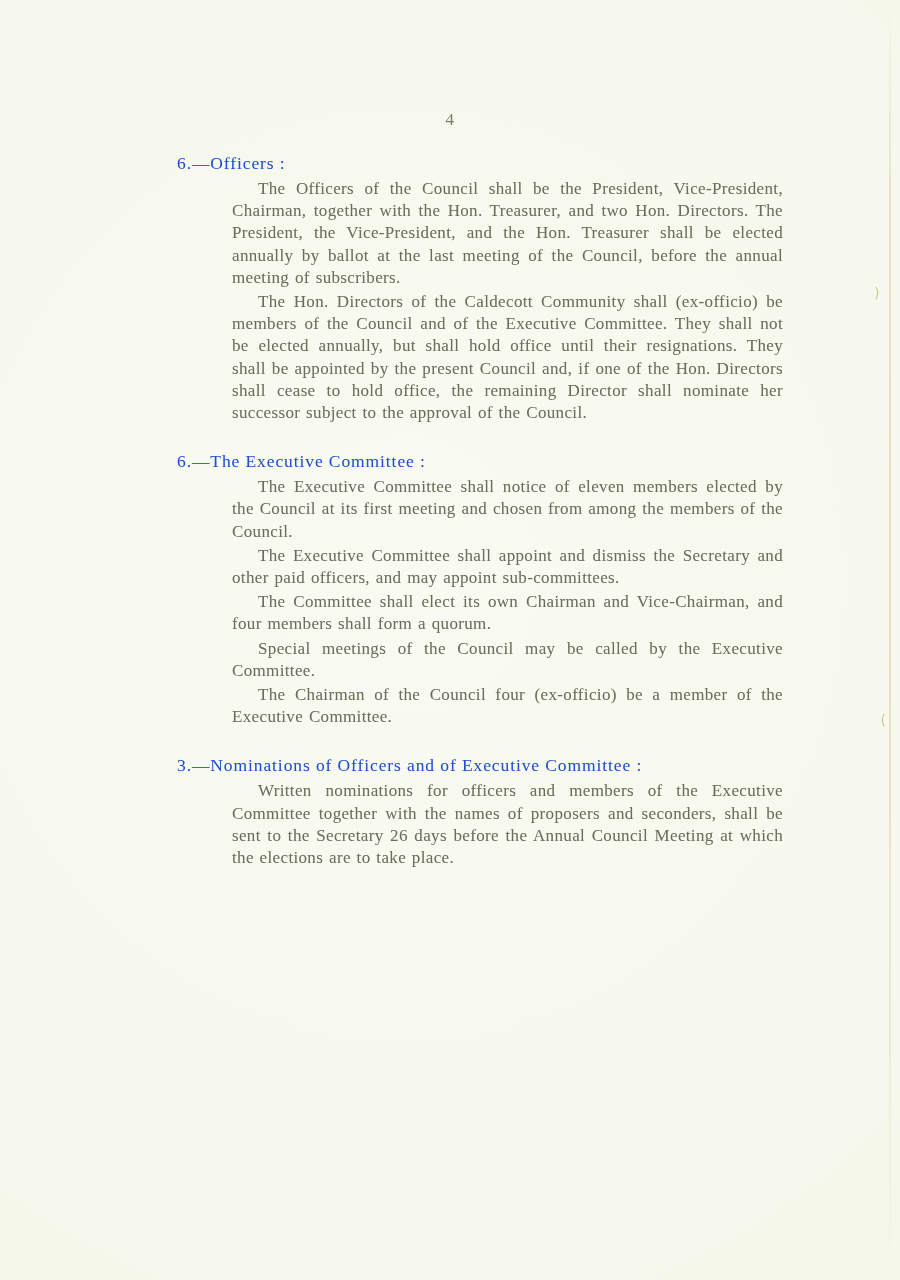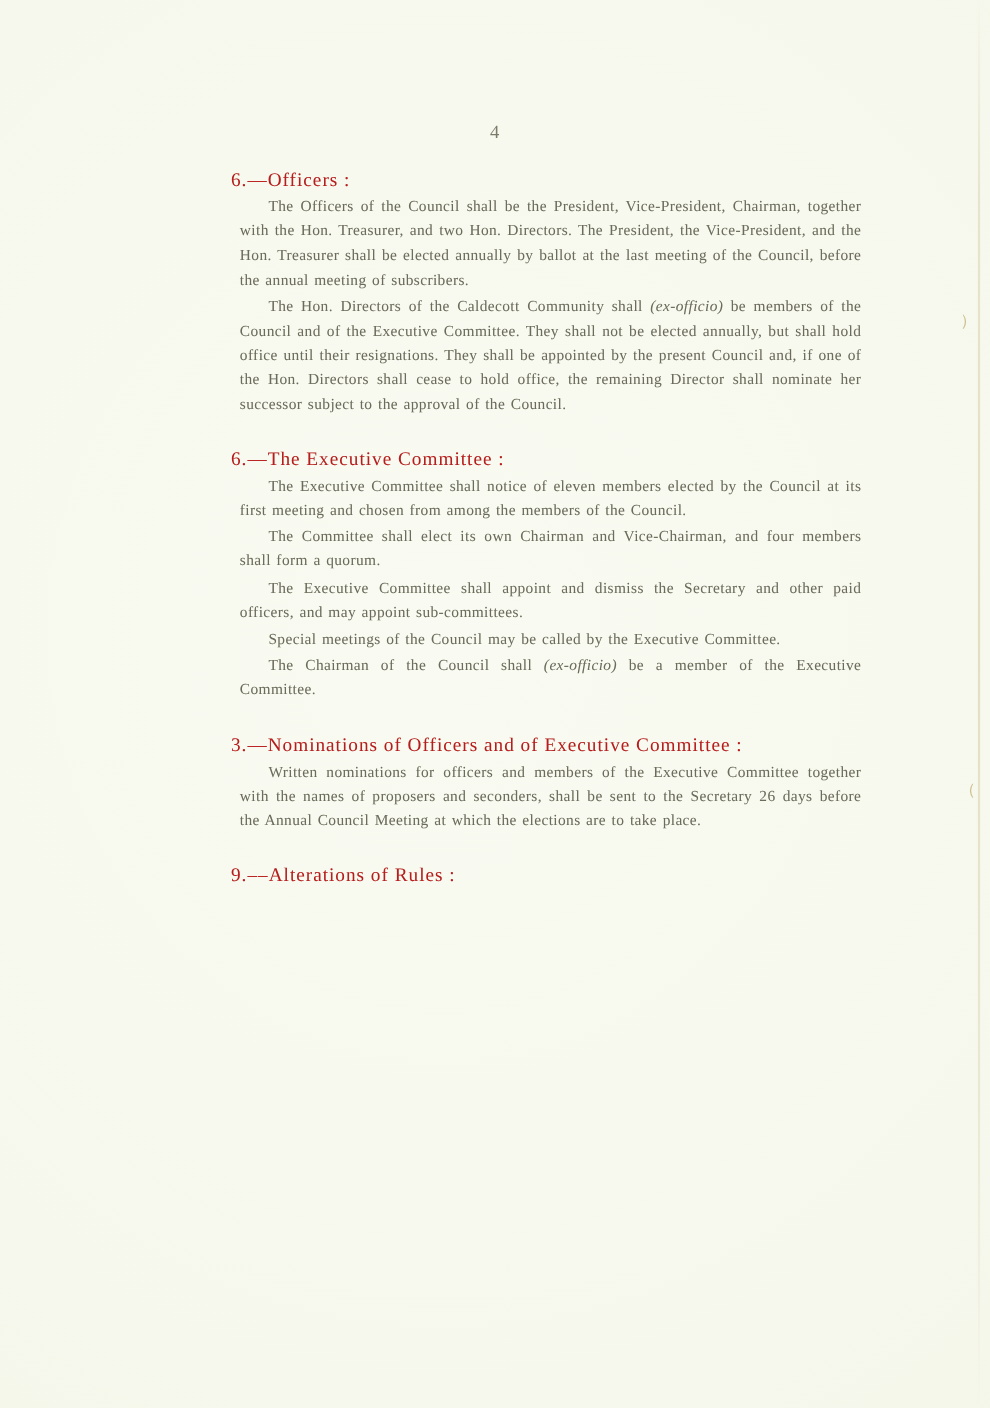--- a/index.html
+++ b/index.html
@@ -69,42 +69,41 @@
     top: 152px;
     width: 606px;
   }
 
   .rule { margin-bottom: 0; }
   .rule + .rule { margin-top: 26px; }
 
   .rule-heading {
     font-size: 17.5px;
     line-height: 22px;
-    color: #b91c1c;
+    color: #1d4ed8;
     letter-spacing: 0.9px;
     white-space: pre;
     margin-bottom: 4px;
-    margin-left: 33px;
   }
 
   .para {
-    font-size: 14px;
+    font-size: 17px;
     line-height: 22.2px;
     color: #6c6c5c;
     text-align: justify;
     text-justify: inter-word;
-    margin: 0 0 0 41px;
+    margin: 0 0 0 55px;
     text-indent: 26px;
     letter-spacing: 0.35px;
     word-spacing: 1.2px;
     -webkit-hyphens: manual;
     hyphens: manual;
   }
   .para + .para { margin-top: 2px; }
-  .para .it { font-style: italic; }
+  .para .it { }
 
   
   .para, .rule-heading {
     text-shadow: 0 0 0.4px rgba(120,120,100,0.18);
   }
 </style>
 </head>
 <body>
 
 <div class="paper"></div>
@@ -118,27 +117,26 @@
 
   <div class="content" id="rules-list">
       <div class="rule">
         <div class="rule-heading">6.—Officers :</div>
         <p class="para"><span>The Officers of the Council shall be the President, Vice-President, Chairman, together with the Hon. Treasurer, and two Hon. Directors. The President, the Vice-President, and the Hon. Treasurer shall be elected annually by ballot at the last meeting of the Council, before the annual meeting of subscribers.</span></p>
         <p class="para"><span>The Hon. Directors of the Caldecott Community shall </span><span class="it">(ex-officio)</span><span> be members of the Council and of the Executive Committee. They shall not be elected annually, but shall hold office until their resignations. They shall be appointed by the present Council and, if one of the Hon. Directors shall cease to hold office, the remaining Director shall nominate her successor subject to the approval of the Council.</span></p>
       </div>
       <div class="rule">
         <div class="rule-heading">6.—The Executive Committee :</div>
         <p class="para"><span>The Executive Committee shall notice of eleven members elected by the Council at its first meeting and chosen from among the members of the Council.</span></p>
+        <p class="para"><span>The Executive Committee shall appoint and dismiss the Secretary and other paid officers, and may appoint sub-committees.</span></p>
         <p class="para"><span>The Committee shall elect its own Chairman and Vice-Chairman, and four members shall form a quorum.</span></p>
-        <p class="para"><span>The Executive Committee shall appoint and dismiss the Secretary and other paid officers, and may appoint sub-committees.</span></p>
         <p class="para"><span>Special meetings of the Council may be called by the Executive Committee.</span></p>
-        <p class="para"><span>The Chairman of the Council shall </span><span class="it">(ex-officio)</span><span> be a member of the Executive Committee.</span></p>
+        <p class="para"><span>The Chairman of the Council four </span><span class="it">(ex-officio)</span><span> be a member of the Executive Committee.</span></p>
       </div>
       <div class="rule">
         <div class="rule-heading">3.—Nominations of Officers and of Executive Committee :</div>
         <p class="para"><span>Written nominations for officers and members of the Executive Committee together with the names of proposers and seconders, shall be sent to the Secretary 26 days before the Annual Council Meeting at which the elections are to take place.</span></p>
       </div>
       <div class="rule">
-        <div class="rule-heading">9.––Alterations of Rules :</div>
       </div>
     </div>
 
 </div>
 
 </body></html>

